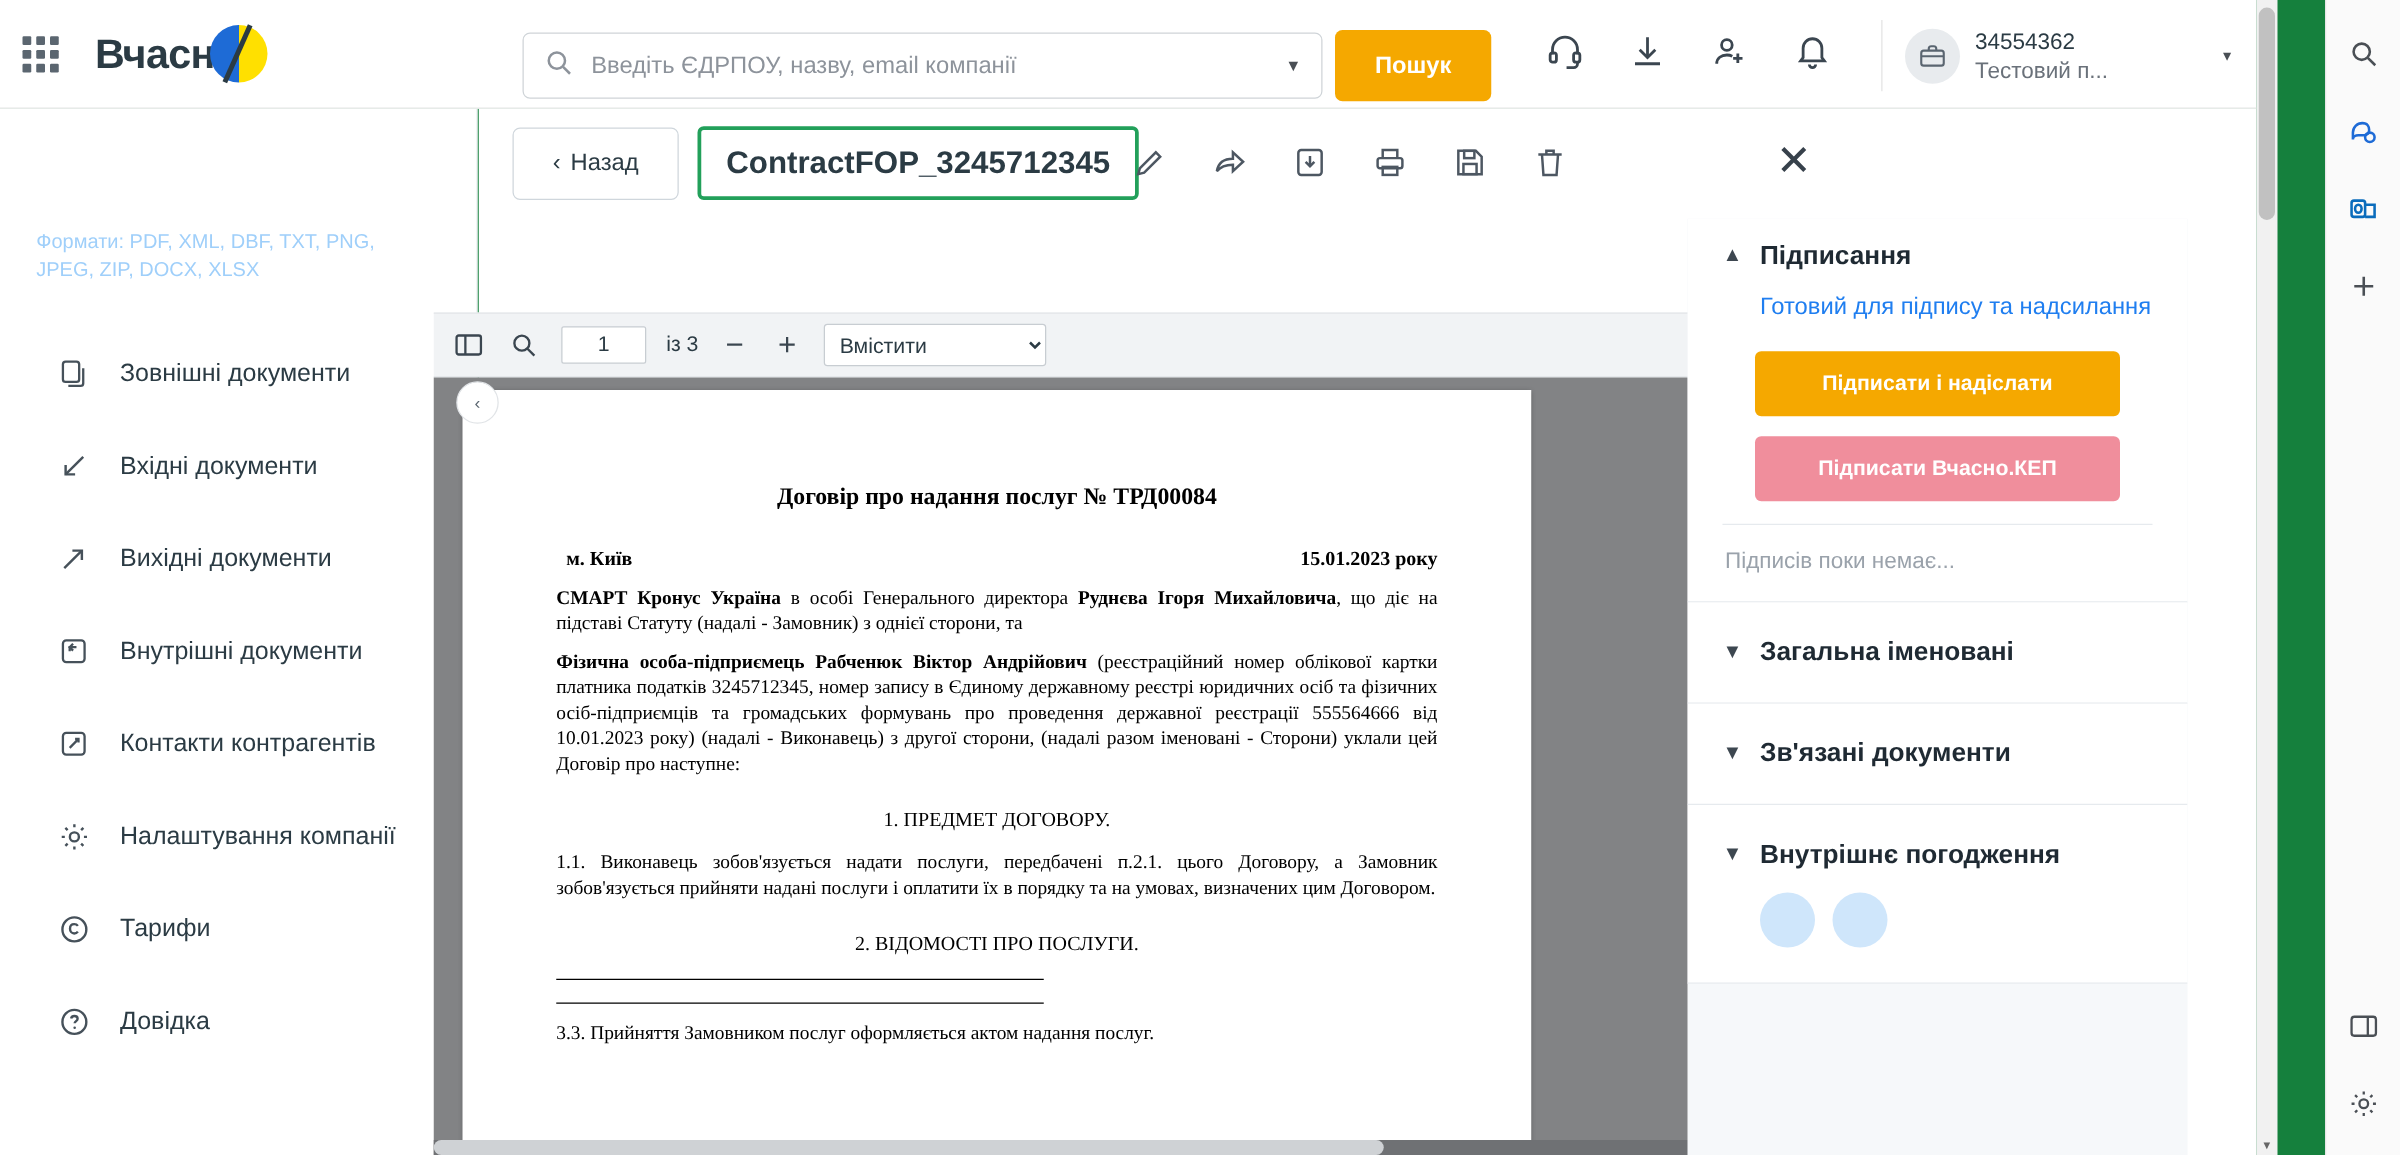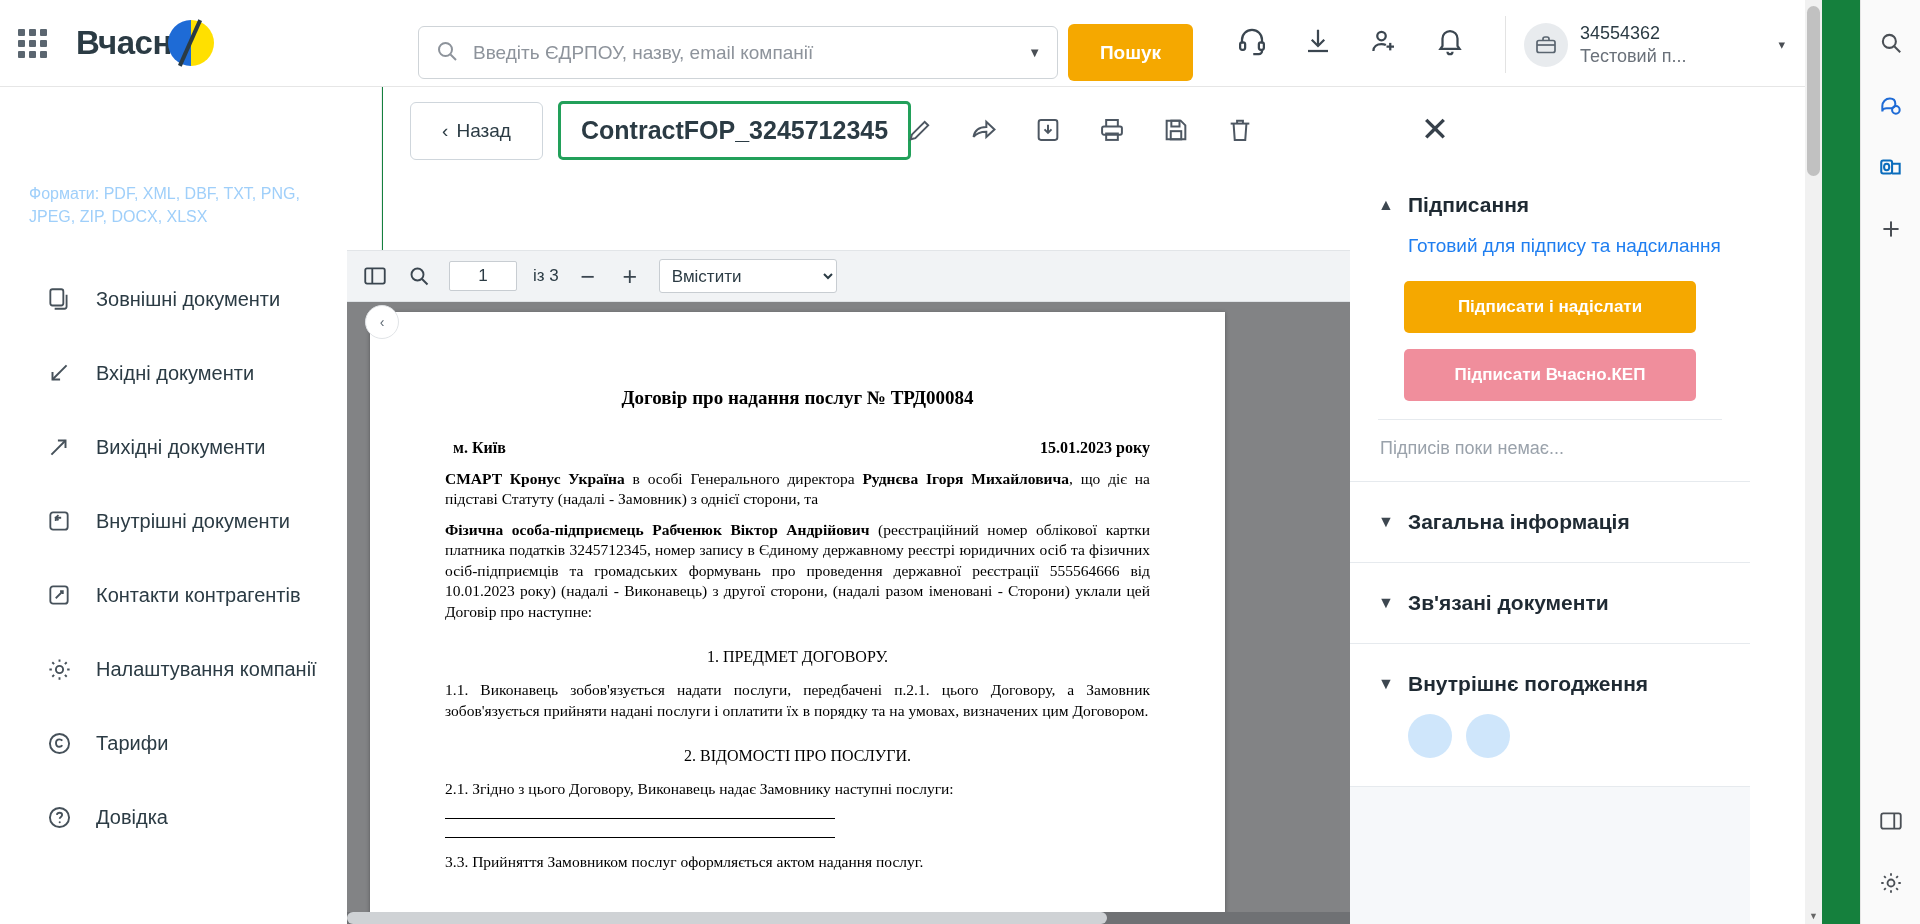--- a/index.html
+++ b/index.html
@@ -501,21 +501,20 @@
       </div>
       <p>
         <span class="b">СМАРТ Кронус Україна</span><span> в особі Генерального директора </span><span class="b">Руднєва Ігоря Михайловича</span><span>, що діє на підставі Статуту (надалі - Замовник) з однієї сторони, та</span>
       </p>
       <p>
         <span class="b">Фізична особа-підприємець Рабченюк Віктор Андрійович</span><span> (реєстраційний номер облікової картки платника податків 3245712345, номер запису в Єдиному державному реєстрі юридичних осіб та фізичних осіб-підприємців та громадських формувань про проведення державної реєстрації 555564666 від 10.01.2023 року) (надалі - Виконавець) з другої сторони, (надалі разом іменовані - Сторони) уклали цей Договір про наступне:</span>
       </p>
       <h2>1. ПРЕДМЕТ ДОГОВОРУ.</h2>
       <p>1.1. Виконавець зобов'язується надати послуги, передбачені п.2.1. цього Договору, а Замовник зобов'язується прийняти надані послуги і оплатити їх в порядку та на умовах, визначених цим Договором.</p>
       <h2>2. ВІДОМОСТІ ПРО ПОСЛУГИ.</h2>
-      <p>2.1. Згідно з цього Договору, Виконавець надає Замовнику наступні послуги:</p>
       <div class="blank-line"></div>
       <div class="blank-line"></div>
       <p style="margin-top:14px">3.3. Прийняття Замовником послуг оформляється актом надання послуг.</p>
     </div>
 
     <div class="pdf-vscroll">
       <div class="thumb"></div>
     </div>
   </div>
   <div class="pdf-hscroll">
@@ -532,21 +531,21 @@
       <div class="rp-status">Готовий для підпису та надсилання</div>
       <button class="btn-primary">Підписати і надіслати</button>
       <button class="btn-pink">Підписати Вчасно.КЕП</button>
       <div class="rp-sep"></div>
       <div class="rp-note">Підписів поки немає...</div>
     </div>
 
     <div class="rp-card simple">
       <div class="rp-head">
         <span class="chev">▼</span>
-        <span class="ttl">Загальна інформація</span>
+        <span class="ttl">Загальна іменовані</span>
       </div>
     </div>
 
     <div class="rp-card simple">
       <div class="rp-head">
         <span class="chev">▼</span>
         <span class="ttl">Зв'язані документи</span>
       </div>
     </div>
 

